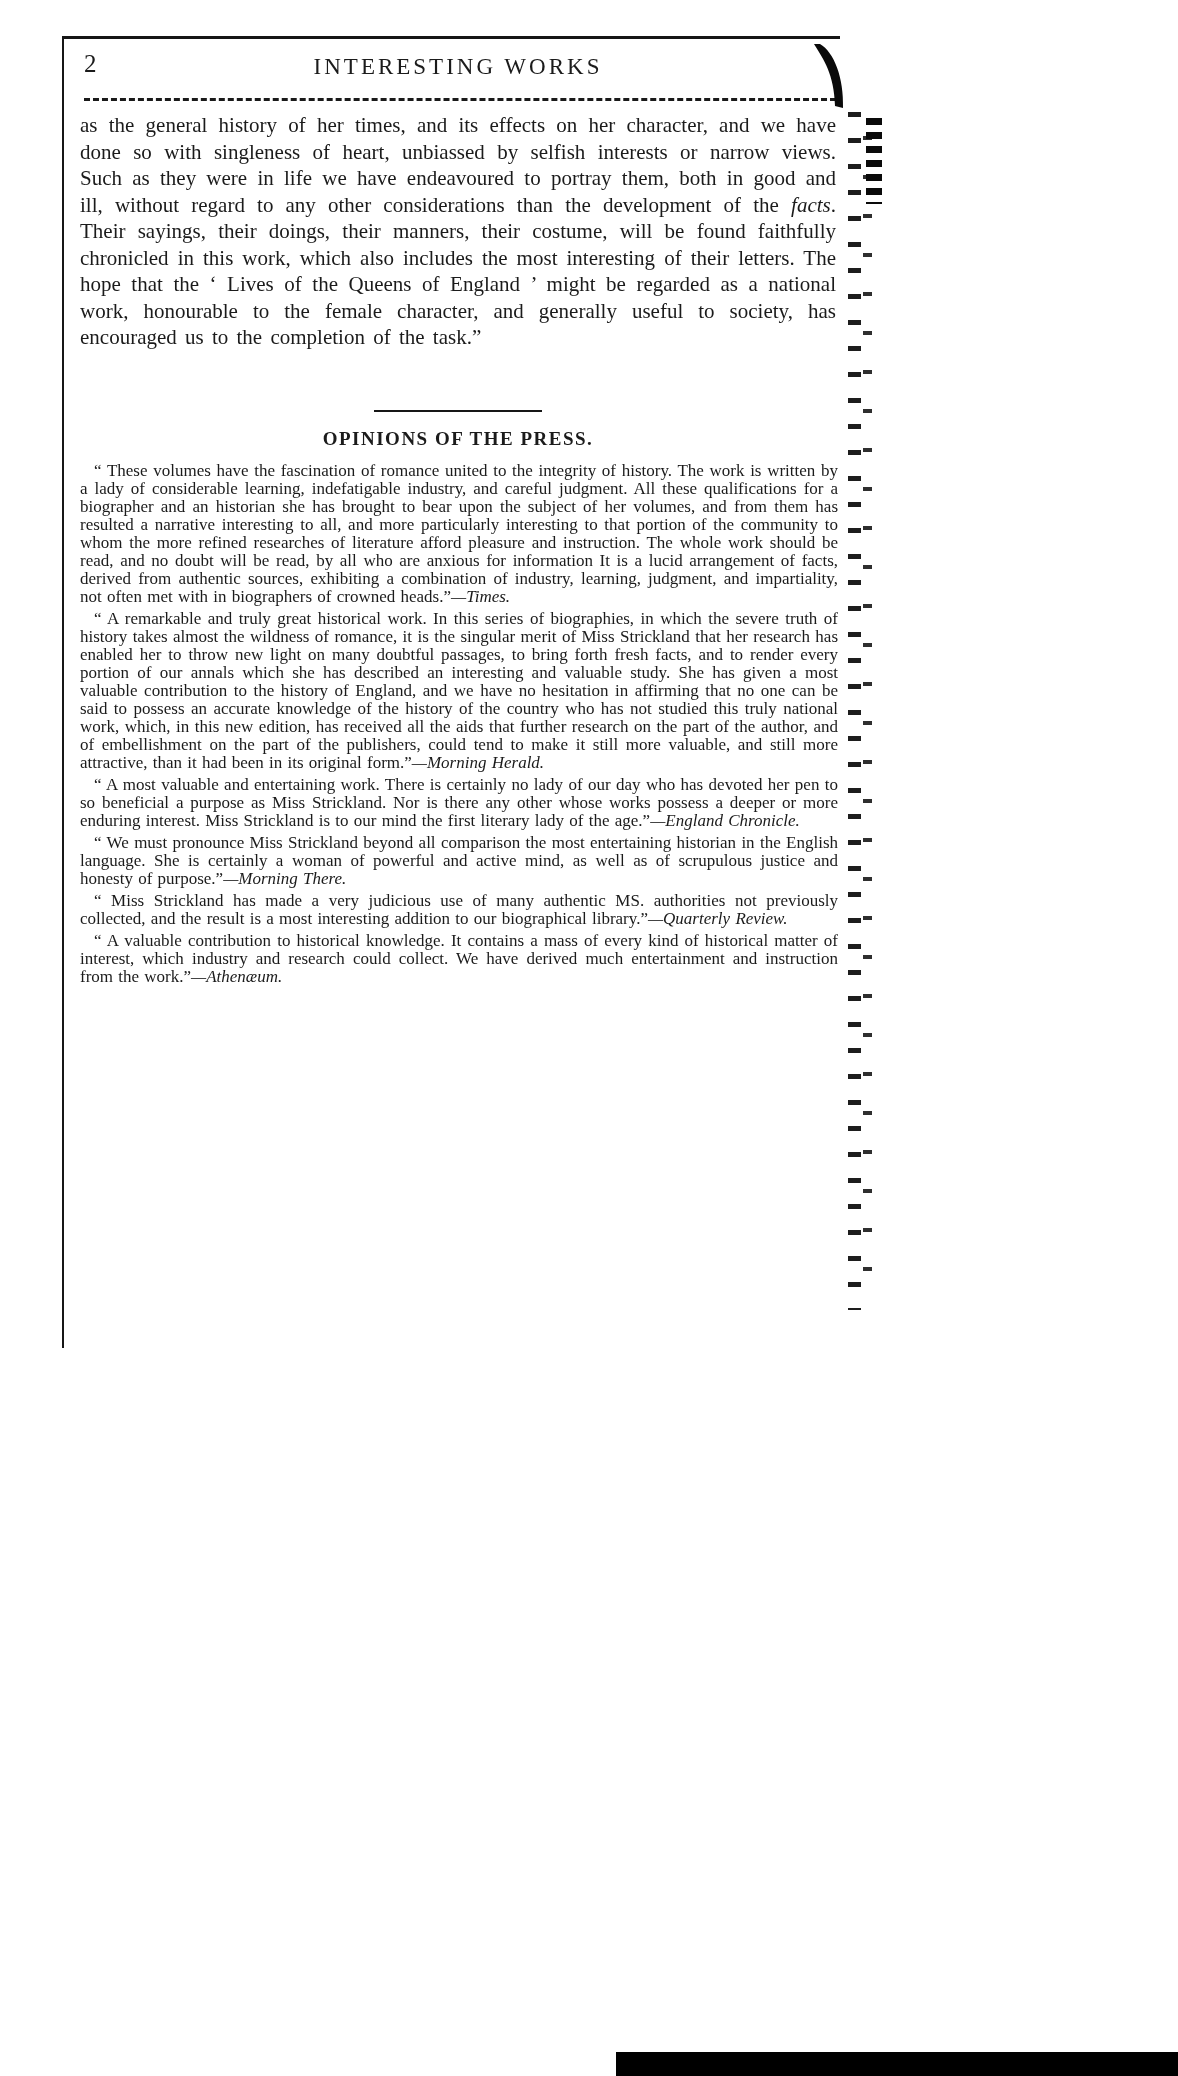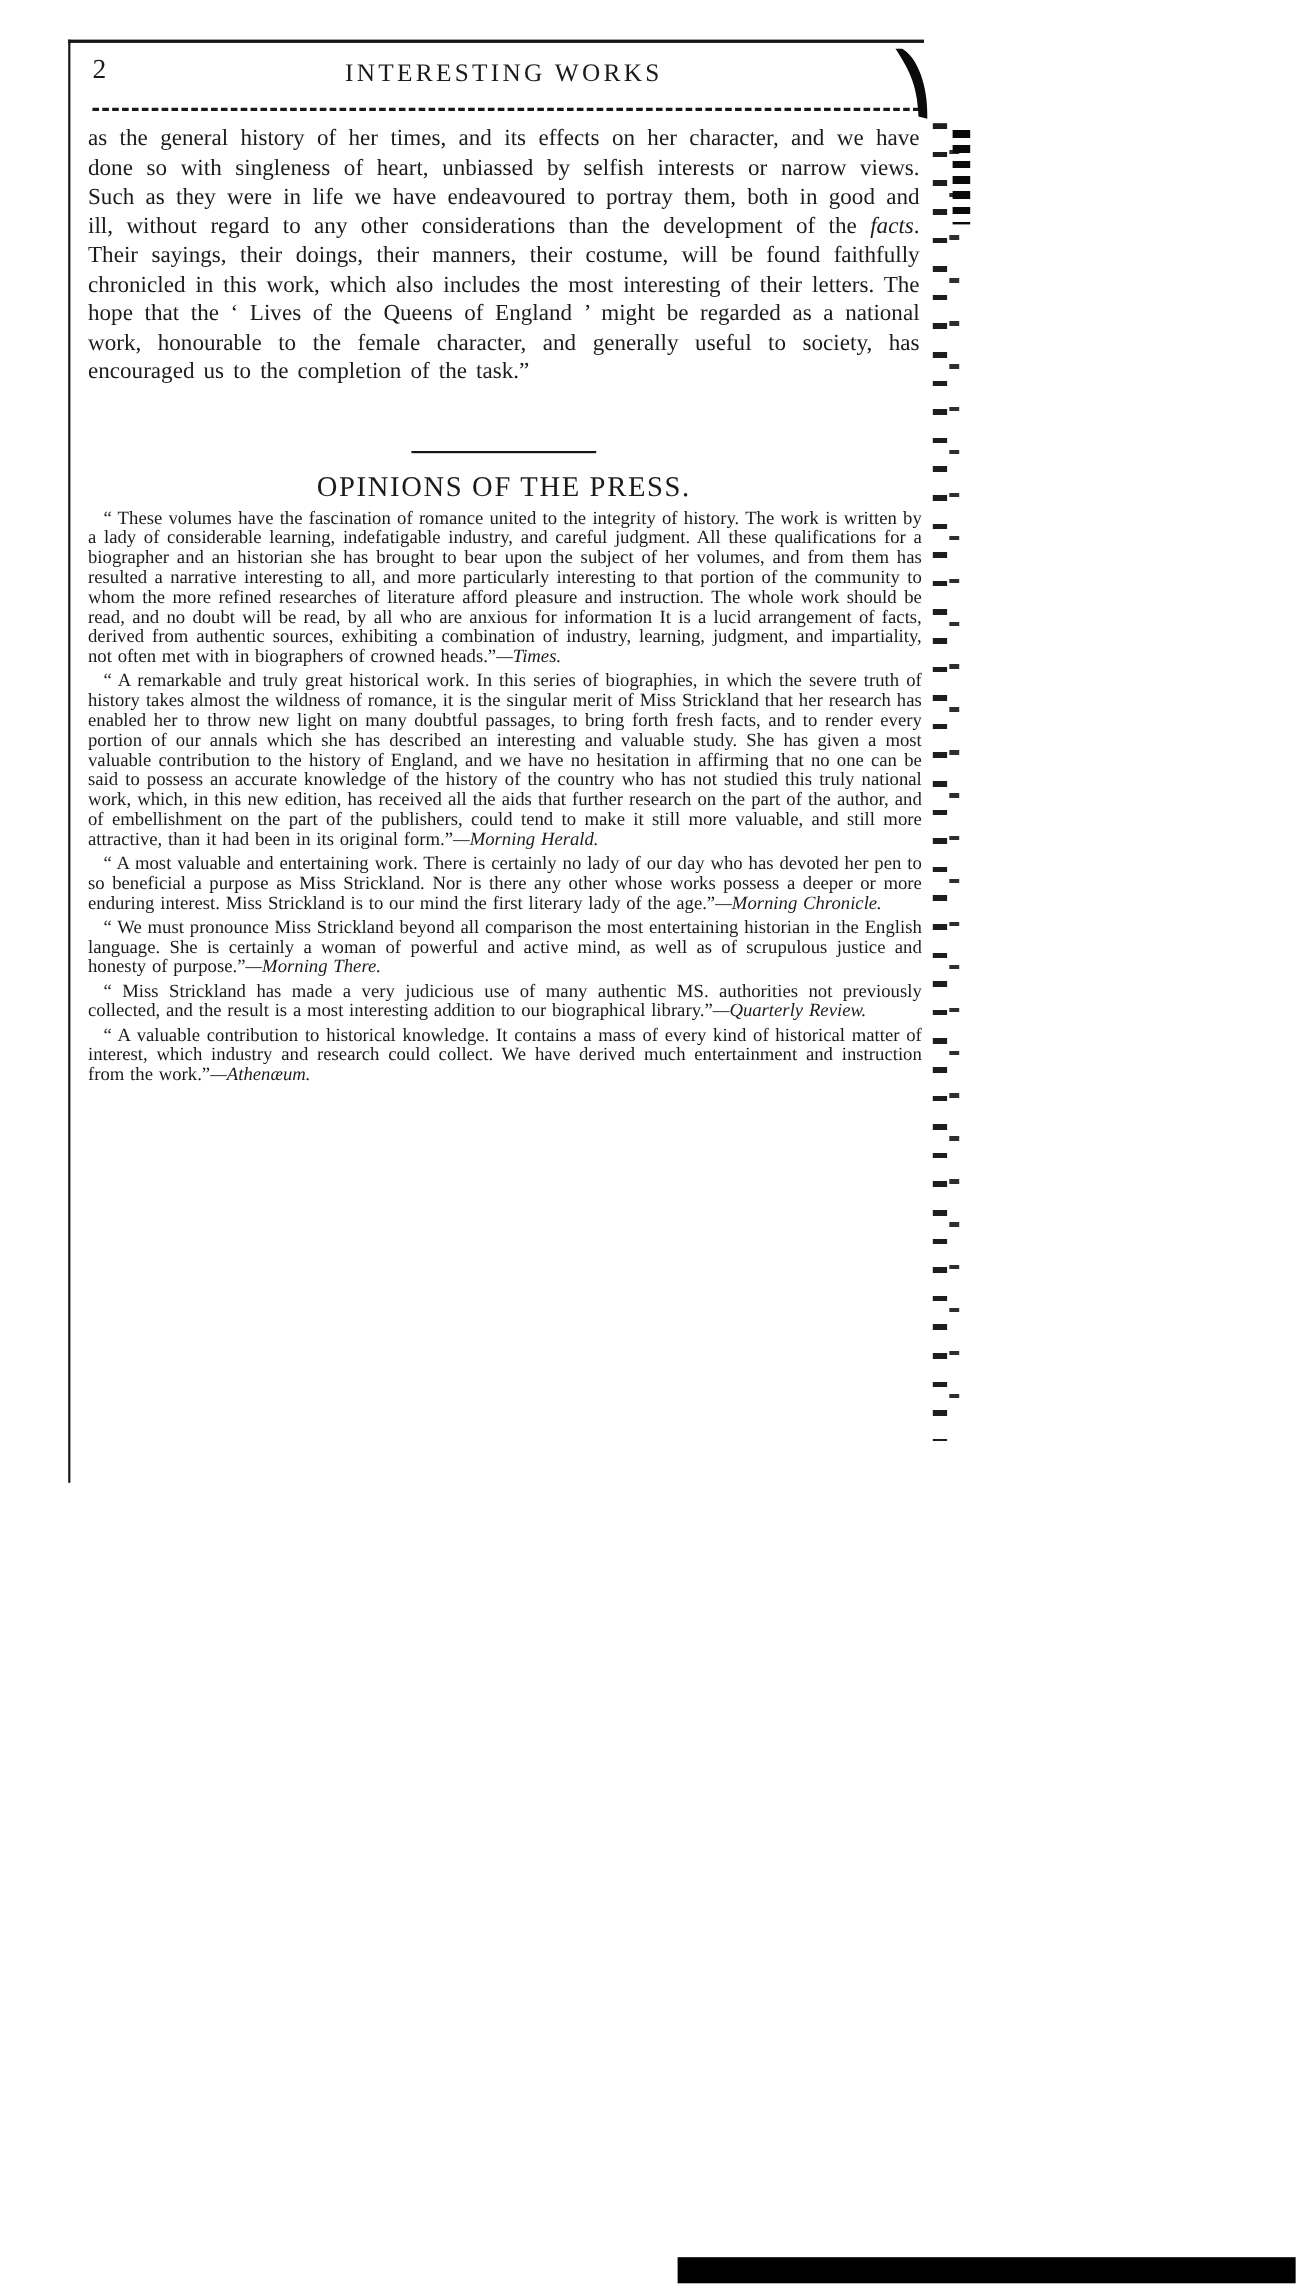--- a/index.html
+++ b/index.html
@@ -35,21 +35,21 @@
     text-align: justify; word-spacing: 3px;
   }
   .intro i { font-style: italic; }
 
   .section-rule {
     position: absolute; left: 374px; top: 410px; width: 168px; height: 2px;
     background: #161616;
   }
   .opinions-heading {
     position: absolute; left: 80px; top: 428px; width: 756px;
-    text-align: center; font-weight: normal; font-size: 26px; letter-spacing: 1.5px;
+    text-align: center; font-weight: bold; font-size: 19px; letter-spacing: 1.5px;
   }
 
   .reviews {
     position: absolute; left: 80px; top: 462px; width: 758px;
     font-size: 17px; line-height: 18px;
     text-align: justify; word-spacing: 1px;
   }
   .review { margin: 0 0 4px 0; text-indent: 14px; }
   .review .src { font-style: italic; }
 
@@ -87,21 +87,21 @@
   <div class="dashed-rule"></div>
 
   <div class="intro"><span>as the general history of her times, and its effects on her character, and we have done so with singleness of heart, unbiassed by selfish interests or narrow views.  Such as they were in life we have endeavoured to portray them, both in good and ill, without regard to any other considerations than the development of the </span><i>facts</i><span>.  Their sayings, their doings, their manners, their costume, will be found faithfully chronicled in this work, which also includes the most interesting of their letters.  The hope that the ‘ Lives of the Queens of England ’ might be regarded as a national work, honourable to the female character, and generally useful to society, has encouraged us to the completion of the task.”</span></div>
 
   <div class="section-rule"></div>
   <div class="opinions-heading">OPINIONS OF THE PRESS.</div>
 
   <div class="reviews">
     <p class="review"><span>“ These volumes have the fascination of romance united to the integrity of history. The work is written by a lady of considerable learning, indefatigable industry, and careful judgment.  All these qualifications for a biographer and an historian she has brought to bear upon the subject of her volumes, and from them has resulted a narrative interesting to all, and more particularly interesting to that portion of the community to whom the more refined researches of literature afford pleasure and instruction.  The whole work should be read, and no doubt will be read, by all who are anxious for information  It is a lucid arrangement of facts, derived from authentic sources, exhibiting a combination of industry, learning, judgment, and impartiality, not often met with in biographers of crowned heads.”</span><i class="src">—Times.</i></p>
     <p class="review"><span>“ A remarkable and truly great historical work.  In this series of biographies, in which the severe truth of history takes almost the wildness of romance, it is the singular merit of Miss Strickland that her research has enabled her to throw new light on many doubtful passages, to bring forth fresh facts, and to render every portion of our annals which she has described an interesting and valuable study.  She has given a most valuable contribution to the history of England, and we have no hesitation in affirming that no one can be said to possess an accurate knowledge of the history of the country who has not studied this truly national work, which, in this new edition, has received all the aids that further research on the part of the author, and of embellishment on the part of the publishers, could tend to make it still more valuable, and still more attractive, than it had been in its original form.”</span><i class="src">—Morning Herald.</i></p>
-    <p class="review"><span>“ A most valuable and entertaining work.  There is certainly no lady of our day who has devoted her pen to so beneficial a purpose as Miss Strickland.  Nor is there any other whose works possess a deeper or more enduring interest.  Miss Strickland is to our mind the first literary lady of the age.”</span><i class="src">—Morning Chronicle.</i></p>
+    <p class="review"><span>“ A most valuable and entertaining work.  There is certainly no lady of our day who has devoted her pen to so beneficial a purpose as Miss Strickland.  Nor is there any other whose works possess a deeper or more enduring interest.  Miss Strickland is to our mind the first literary lady of the age.”</span><i class="src">—England Chronicle.</i></p>
     <p class="review"><span>“ We must pronounce Miss Strickland beyond all comparison the most entertaining historian in the English language.  She is certainly a woman of powerful and active mind, as well as of scrupulous justice and honesty of purpose.”</span><i class="src">—Morning There.</i></p>
     <p class="review"><span>“ Miss Strickland has made a very judicious use of many authentic MS. authorities not previously collected, and the result is a most interesting addition to our biographical library.”</span><i class="src">—Quarterly Review.</i></p>
     <p class="review"><span>“ A valuable contribution to historical knowledge.  It contains a mass of every kind of historical matter of interest, which industry and research could collect.  We have derived much entertainment and instruction from the work.”</span><i class="src">—Athenæum.</i></p>
   </div>
 
   <svg class="curl" width="40" height="70" aria-hidden="true">
     <path d="M6,0 C16,16 26,30 27,62 L35,64 C36,34 26,8 12,0 Z" fill="#0a0a0a"></path>
   </svg>
 
   <div class="artifacts a1"></div>

